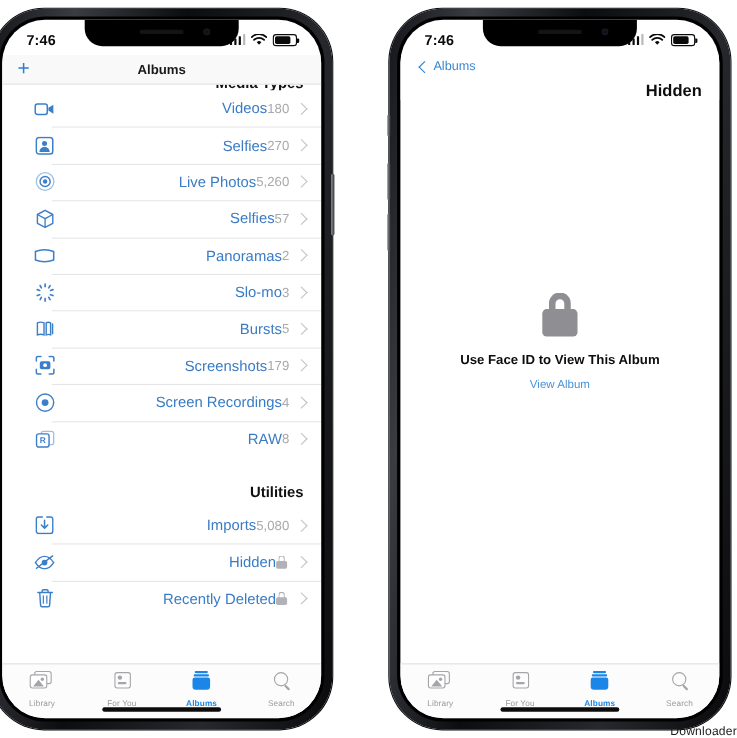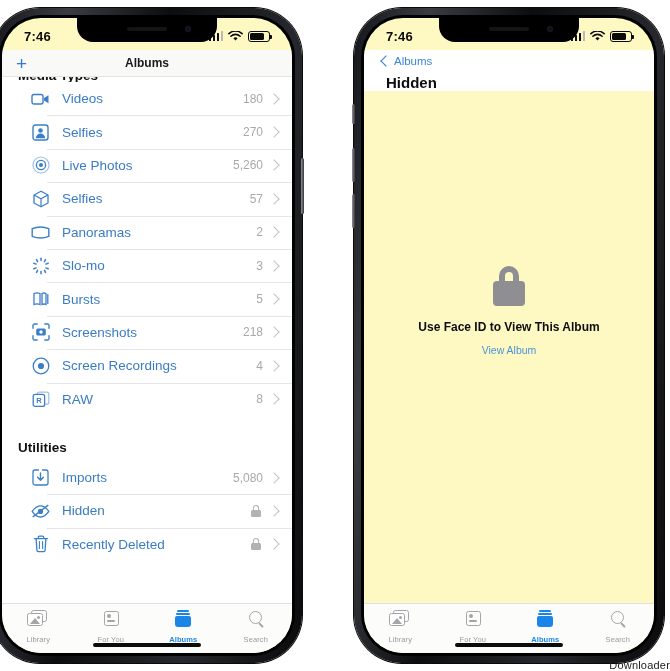--- a/index.html
+++ b/index.html
@@ -6,21 +6,21 @@
   body{width:670px;height:671px;overflow:hidden;font-family:"Liberation Sans",sans-serif;-webkit-font-smoothing:antialiased;}
   .stage{position:relative;width:670px;height:671px;background:#ffffff;}
 
   
   .phone{position:absolute;top:8px;width:310px;height:655px;border-radius:48px;
          background:linear-gradient(100deg,#15161a 0%,#3a3c42 18%,#0c0d10 42%,#26282d 72%,#0a0a0c 100%);
          box-shadow:0 0 0 1px #0a0a0c;}
   .phone.left{left:-8px;}
   .phone.right{left:354px;}
   .bezel{position:absolute;inset:7px;border-radius:42px;background:#000;}
-  .screen{position:absolute;inset:3px;border-radius:39px;background:#fef9c3;overflow:hidden;}
+  .screen{position:absolute;inset:3px;border-radius:39px;background:#ffffff;overflow:hidden;text-align:right;}
 
   
   .notch{position:absolute;top:0;left:50%;transform:translateX(-50%);
          width:140px;height:24px;background:#000;border-radius:0 0 16px 16px;z-index:40;}
   .notch .speaker{position:absolute;left:50%;top:9px;transform:translateX(-50%);
          width:40px;height:4px;border-radius:3px;background:#141414;}
   .notch .cam{position:absolute;right:26px;top:8px;width:6px;height:6px;border-radius:50%;
          background:#101018;box-shadow:inset 0 0 2px #2a2a3a;}
 
   
@@ -273,21 +273,21 @@
                   <path d="M1 5.2 V2.6 a1.6 1.6 0 0 1 1.6-1.6 H5.2"></path>
                   <path d="M12.8 1 H15.4 a1.6 1.6 0 0 1 1.6 1.6 V5.2"></path>
                   <path d="M17 12.8 V15.4 a1.6 1.6 0 0 1 -1.6 1.6 H12.8"></path>
                   <path d="M5.2 17 H2.6 a1.6 1.6 0 0 1 -1.6 -1.6 V12.8"></path>
                 </g>
                 <rect x="4.2" y="5.4" width="9.6" height="7.2" rx="1.6" fill="#3c7fc9"></rect>
                 <circle cx="9" cy="9" r="1.7" fill="#ffffff"></circle>
               </svg>
             </span>
             <span class="lbl">Screenshots</span>
-            <span class="cnt">218</span>
+            <span class="cnt">179</span>
             <span class="chev"></span>
           </div>
 
           <div class="row">
             <span class="ic">
               <svg width="18" height="18" viewBox="0 0 18 18">
                   <circle cx="9" cy="9" r="7.8" stroke="#3c7fc9" stroke-width="1.3" fill="none"></circle>
                   <circle cx="9" cy="9" r="3.1" fill="#3c7fc9"></circle>
                 </svg>
             </span>

